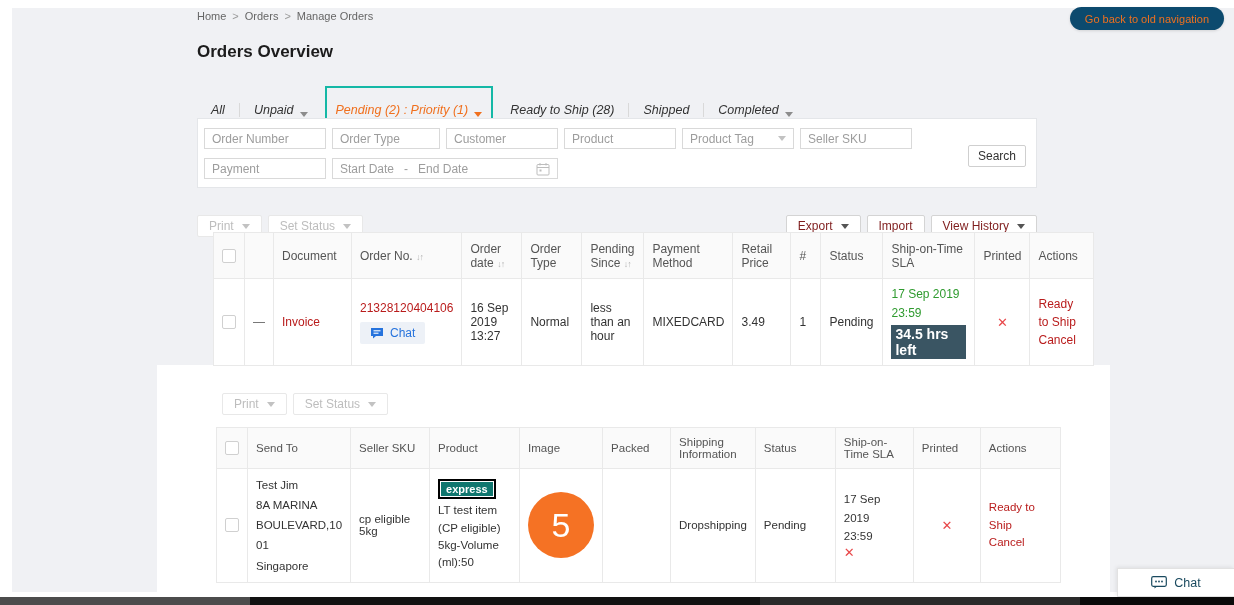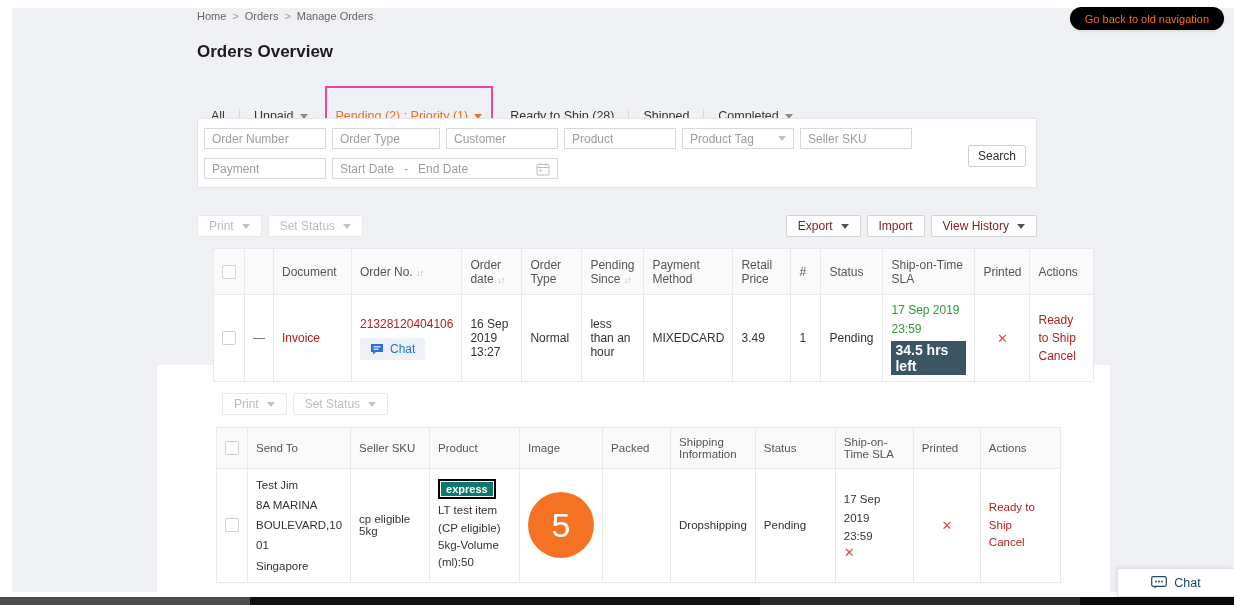--- a/index.html
+++ b/index.html
@@ -7,31 +7,31 @@
   .stage { position:relative; width:1234px; height:605px; background:#fff; overflow:hidden; }
   .canvas { position:absolute; left:12px; top:8px; right:0; bottom:13px; background:#f0f1f4; }
 
   .abs { position:absolute; }
 
   
   .breadcrumb { left:197px; top:10px; font-size:11px; color:#666; display:flex; gap:6px; align-items:center; }
   .breadcrumb .sep { color:#9a9a9a; }
 
   
-  .pill { right:10px; top:7px; height:23px; background:#000000; border-radius:12px;
+  .pill { right:10px; top:7px; height:23px; background:#0c4a6e; border-radius:12px;
           color:#f0701e; font-size:11px; display:flex; align-items:center; padding:0 15px;
           box-shadow:0 1px 3px rgba(0,0,0,.12); cursor:pointer; }
 
   .page-title { left:197px; top:42px; font-size:17px; font-weight:600; color:#1c1c1c; }
 
   
   .tabs { left:197px; top:86px; display:flex; align-items:center; font-size:12.5px; color:#333; }
-  .tab { padding:4px 14px; display:flex; align-items:center; gap:6px; cursor:pointer; white-space:nowrap; }
+  .tab { padding:4px 14px; display:flex; align-items:flex-end; gap:6px; cursor:pointer; white-space:nowrap;font-style:italic; }
   .tab-divider { width:1px; height:14px; background:#d9d9d9; }
-  .tab.pending { color:#f0701e; border:2px solid #ec4899; padding:21px 9px; margin:0 3px; }
+  .tab.pending { color:#f0701e; border:2px solid #14b8a6; padding:15px 9px; margin:0 3px; }
   .caret { width:0; height:0; border-left:4px solid transparent; border-right:4px solid transparent; border-top:5px solid #8c8c8c; display:inline-block; }
   .caret.orange { border-top-color:#f0701e; }
   .caret.light { border-top-color:#c2c2c2; }
   .caret.dark { border-top-color:#555; }
 
   
   .filter-panel { left:197px; top:118px; width:840px; height:70px; background:#fff; border:1px solid #e4e6e9; }
   .filter-row { position:absolute; left:6px; display:flex; gap:6px; align-items:center; }
   .filter-row.r1 { top:9px; }
   .filter-row.r2 { top:39px; }
@@ -54,21 +54,21 @@
   .toolbar-left { left:197px; top:215px; display:flex; gap:6px; }
   .toolbar-right { right:197px; top:215px; display:flex; gap:6px; }
   .sub-toolbar { left:222px; top:393px; display:flex; gap:6px; }
 
   
   table { border-collapse:collapse; table-layout:fixed; background:#fff; }
   th, td { border:1px solid #e9e9e9; font-weight:400; text-align:left; vertical-align:middle;
            padding:6px 8px; overflow:hidden; }
   th { background:#fafafa; color:#555; font-size:12px; }
   td { color:#333; font-size:12px; }
-  .main-table { left:213px; top:248px; }
+  .main-table { left:213px; top:232px; }
   .main-table th { height:46px; }
   .main-table td { height:70px; }
   .sub-table { left:216px; top:427px; }
   .sub-table th { height:41px; font-size:11.5px; }
   .sub-table td { height:105px; font-size:11.5px; }
 
   .cb { width:14px; height:14px; border:1px solid #d0d0d0; border-radius:2px; background:#fff; margin:0 auto; cursor:pointer; }
   .sorter { font-size:9px; color:#b5b5b5; letter-spacing:-1px; cursor:pointer; }
   .link { color:#b91c1c; cursor:pointer; display:inline-block; }
   .link.block { display:block; line-height:1.5; }

